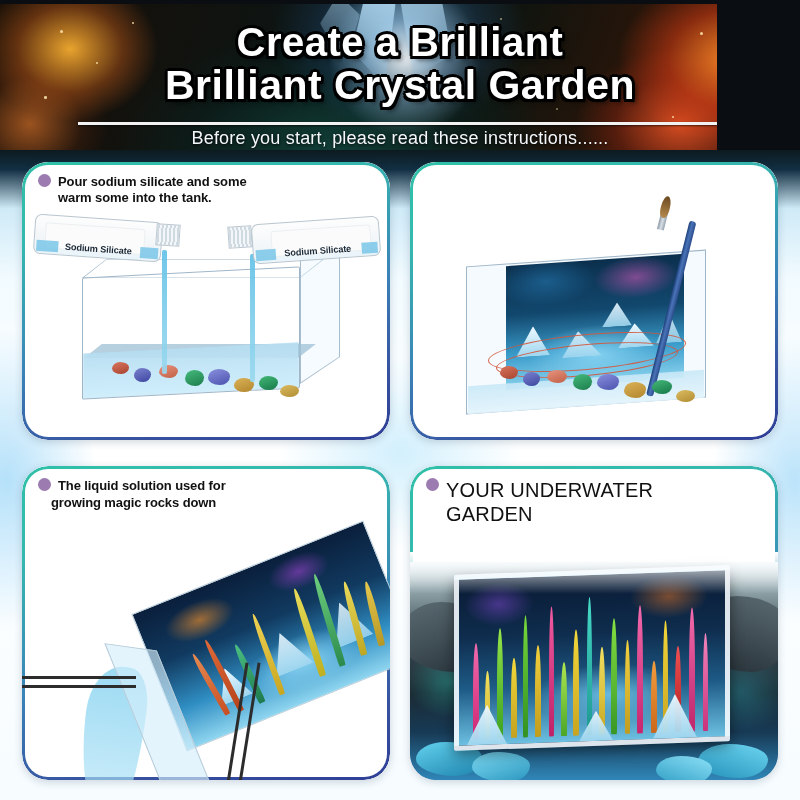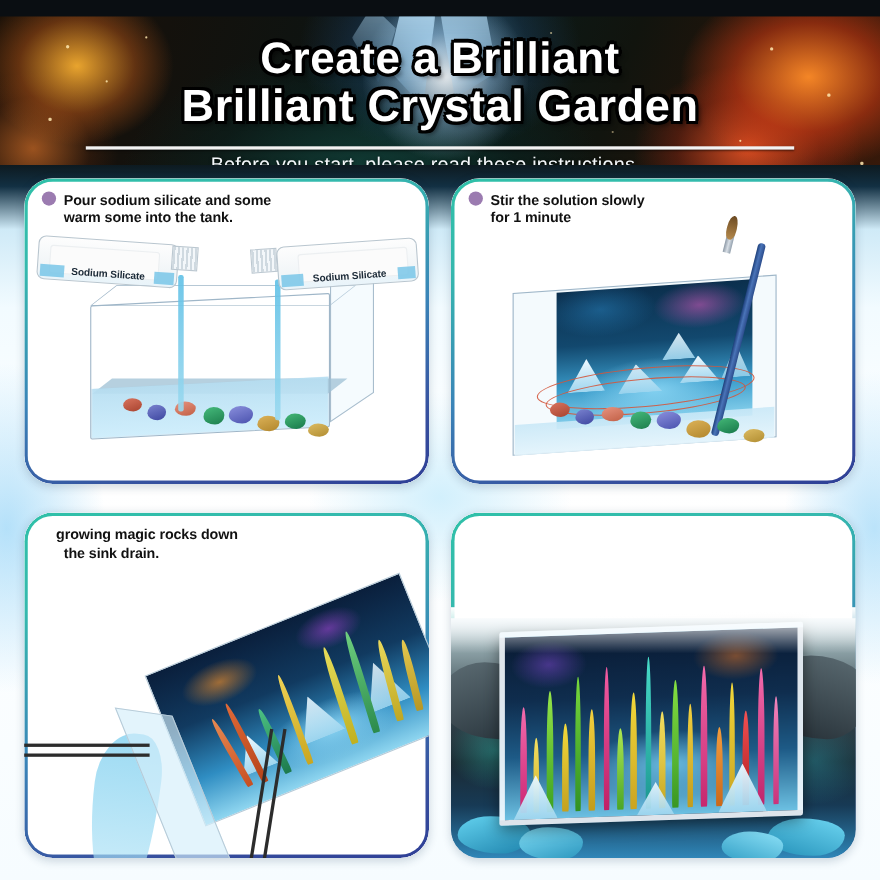--- a/index.html
+++ b/index.html
@@ -9,21 +9,21 @@
     background:#0a0e12;
     overflow:hidden;
     position:relative;
   }
 
   
   #page { position:relative; width:800px; height:800px; overflow:hidden; }
 
   
   #header {
-    position:absolute; left:0; top:15px; width:800px; height:162px;
+    position:absolute; left:0; top:4px; width:717px; height:162px;
     overflow:hidden;
     background:
       radial-gradient(ellipse 150px 110px at 735px 55px, rgba(255,140,40,.95) 0%, rgba(210,60,20,.55) 45%, rgba(60,18,10,0) 78%),
       radial-gradient(ellipse 130px 95px at 680px 120px, rgba(255,90,40,.8) 0%, rgba(150,40,20,.4) 50%, rgba(40,12,8,0) 80%),
       radial-gradient(ellipse 110px 90px at 70px 45px, rgba(255,180,50,.9) 0%, rgba(190,90,25,.45) 48%, rgba(40,20,6,0) 80%),
       radial-gradient(ellipse 95px 85px at 30px 120px, rgba(210,110,40,.7) 0%, rgba(90,40,15,.3) 55%, rgba(20,10,5,0) 82%),
       radial-gradient(ellipse 160px 120px at 400px 30px, rgba(120,195,255,.55) 0%, rgba(40,90,150,.25) 50%, rgba(8,16,24,0) 80%),
       radial-gradient(ellipse 260px 150px at 330px 150px, rgba(18,70,62,.85) 0%, rgba(10,35,32,.5) 55%, rgba(6,14,14,0) 85%),
       linear-gradient(110deg,#1d1208 0%,#14110c 18%,#0d1412 38%,#0b1a18 52%,#11140e 68%,#2a1509 86%,#37190a 100%);
   }
@@ -348,27 +348,20 @@
       <div class="rock" style="left:90px;top:204px;width:18px;height:13px;background:linear-gradient(160deg,#d9745e,#a8432f);"></div>
       <div class="rock" style="left:113px;top:210px;width:17px;height:14px;background:linear-gradient(160deg,#7a83cf,#3d46a0);"></div>
       <div class="rock" style="left:137px;top:208px;width:20px;height:13px;background:linear-gradient(160deg,#e79480,#c15f45);"></div>
       <div class="rock" style="left:163px;top:212px;width:19px;height:16px;background:linear-gradient(160deg,#46bb7c,#1c7d4c);"></div>
       <div class="rock" style="left:187px;top:212px;width:22px;height:16px;background:linear-gradient(160deg,#8b90dd,#4a52ae);"></div>
       <div class="rock" style="left:214px;top:220px;width:22px;height:16px;background:linear-gradient(160deg,#dcb258,#b1862c);"></div>
       <div class="rock" style="left:242px;top:218px;width:20px;height:14px;background:linear-gradient(160deg,#44b877,#17784a);"></div>
       <div class="rock" style="left:266px;top:228px;width:19px;height:12px;background:linear-gradient(160deg,#dcbb62,#b18d31);"></div>
     </div>
 
-    <div class="panel-text" id="p2-text">
-      <div class="ptxt-row">
-        <span class="bullet"></span>
-        <span class="ptxt">Stir the solution slowly</span>
-      </div>
-      <div class="ptxt" style="margin-left:20px;">for 1 minute</div>
-    </div>
   </div>
 
   <div class="panel" id="panel-3">
     <div class="art">
       <div class="spill"></div>
 
       <div id="p3-tank">
         <div class="t3-face">
           <div class="berg" style="left:48px;top:84px;width:34px;height:34px;clip-path:polygon(50% 0,100% 100%,0 100%);"></div>
           <div class="berg" style="left:110px;top:72px;width:40px;height:40px;clip-path:polygon(48% 0,100% 100%,0 100%);opacity:.9;"></div>
@@ -386,22 +379,25 @@
         <div class="t3-topglass"></div>
       </div>
 
       <div class="pipe" style="left:-4px;top:210px;width:118px;"></div>
       <div class="pipe" style="left:-4px;top:219px;width:118px;"></div>
       <div class="pipe-d" style="left:214px;top:196px;height:122px;transform:rotate(9deg);"></div>
       <div class="pipe-d" style="left:226px;top:196px;height:122px;transform:rotate(9deg);"></div>
     </div>
 
     <div class="panel-text" id="p3-text">
+      <div class="ptxt-row">
+        <span class="bullet"></span>
+        <span class="ptxt">The liquid solution used for</span>
+      </div>
       <div class="ptxt" style="margin-left:13px;">growing magic rocks down</div>
-      <div class="ptxt" style="margin-left:20px;">the sink drain.</div>
     </div>
   </div>
 
   <div class="panel" id="panel-4">
     <div class="art">
       <div id="p4-art">
         <div class="seabed-rock" style="left:-10px;top:40px;width:90px;height:70px;background:linear-gradient(160deg,#5d6d74,#26323a);"></div>
         <div class="seabed-rock" style="right:-12px;top:34px;width:96px;height:76px;background:linear-gradient(200deg,#5d6d74,#222c33);"></div>
         <div class="seabed-rock" style="left:6px;bottom:4px;width:66px;height:34px;background:linear-gradient(160deg,#63d2ef,#1f84ad);"></div>
         <div class="seabed-rock" style="left:62px;bottom:-2px;width:58px;height:30px;background:linear-gradient(160deg,#7fdcf5,#2a95bd);"></div>
@@ -431,15 +427,22 @@
         <div class="xtal" style="left:244px;width:5px;height:98px;background:linear-gradient(180deg,#ff8ac2,#cf2c76);"></div>
 
         <div class="berg" style="left:8px;bottom:0;width:40px;height:40px;clip-path:polygon(50% 0,100% 100%,0 100%);opacity:.95;"></div>
         <div class="berg" style="left:120px;bottom:0;width:34px;height:30px;clip-path:polygon(50% 0,100% 100%,0 100%);opacity:.9;"></div>
         <div class="berg" style="right:28px;bottom:0;width:44px;height:44px;clip-path:polygon(50% 0,100% 100%,0 100%);opacity:.95;"></div>
       </div>
 
       <div id="p4-fade"></div>
     </div>
 
+    <div class="panel-text" id="p4-text">
+      <div class="ptxt-row">
+        <span class="bullet"></span>
+        <span class="ptxt">YOUR UNDERWATER</span>
+      </div>
+      <div class="ptxt" style="margin-left:20px;">GARDEN</div>
+    </div>
   </div>
 
 </div>
 
 </body></html>

